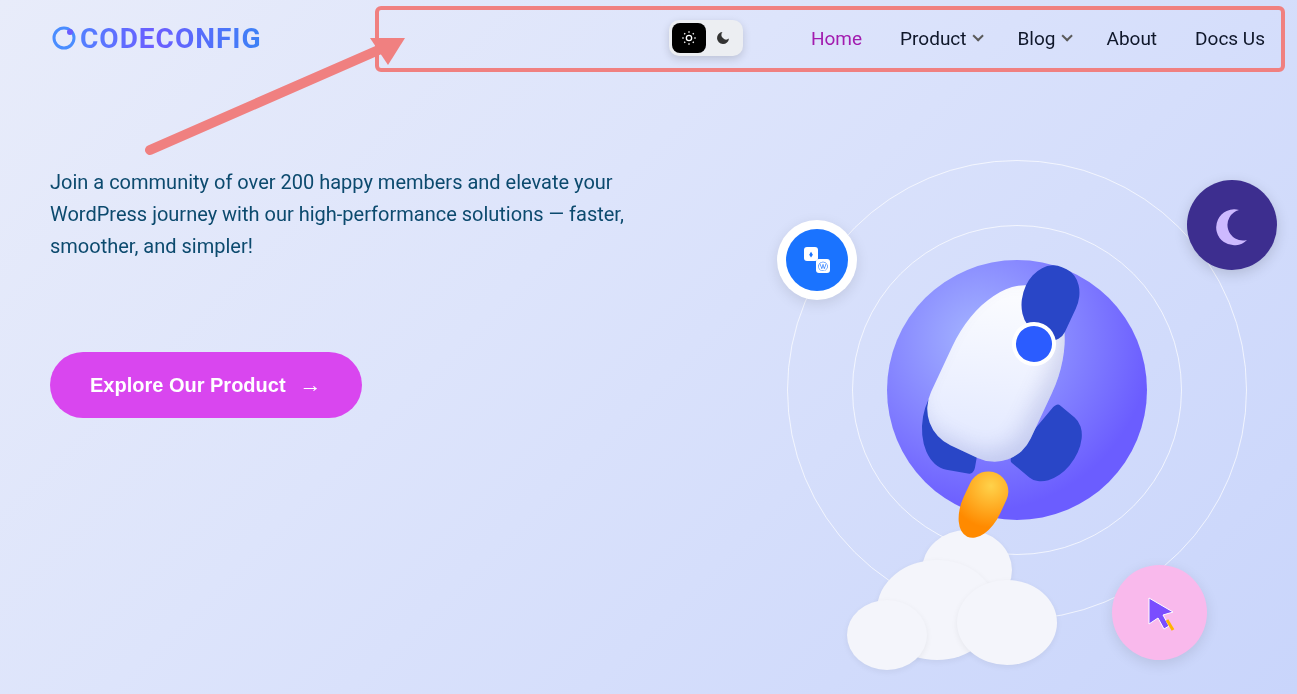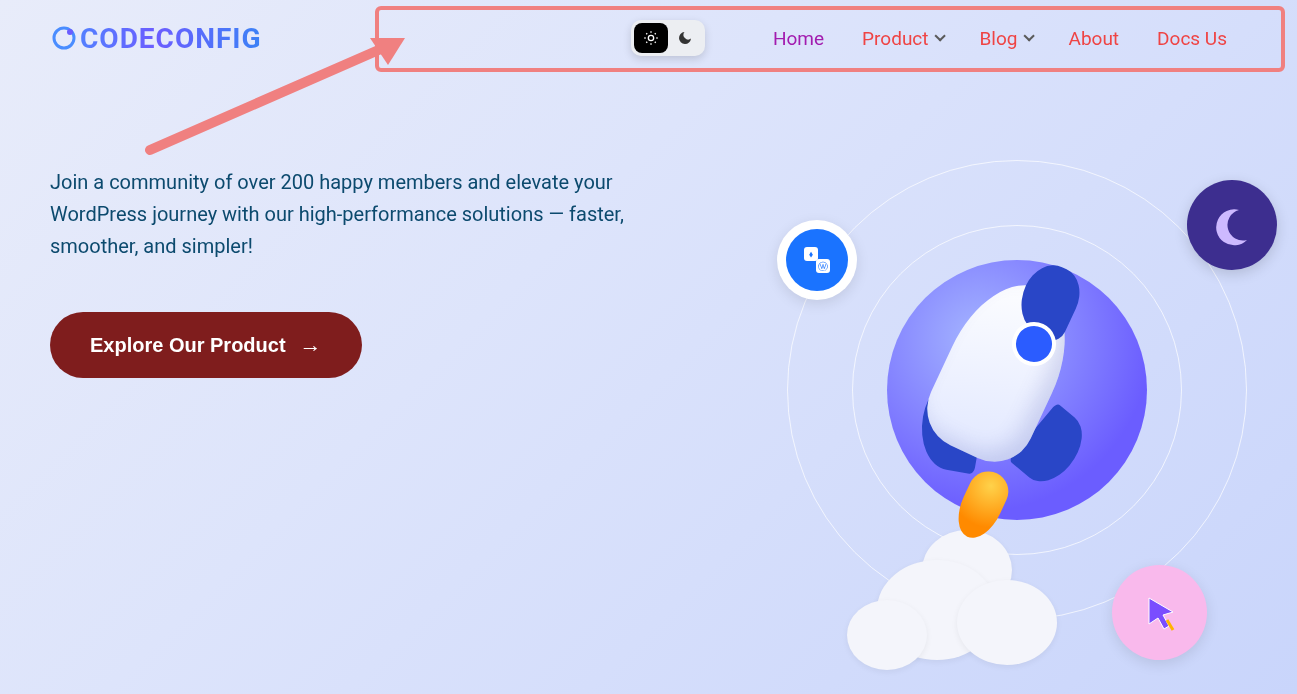--- a/index.html
+++ b/index.html
@@ -9,21 +9,21 @@
       height: 694px;
       background: linear-gradient(135deg, #e8ecfa 0%, #dde4fb 40%, #c9d5fb 100%);
       overflow: hidden;
       position: relative;
     }
 
     
     .header {
       display: flex;
       align-items: center;
-      padding: 20px 70px 20px 50px;
+      padding: 20px 32px 20px 50px;
       position: relative;
       z-index: 10;
     }
     .logo {
       font-size: 28px;
       font-weight: 700;
       letter-spacing: 1px;
       background: linear-gradient(90deg, #4a8dff, #6b5dff, #3b82f6);
       -webkit-background-clip: text;
       background-clip: text;
@@ -83,21 +83,21 @@
       cursor: pointer;
     }
     .toggle-half.active {
       background: #000;
       color: #fff;
     }
     .toggle-half:not(.active) { color: #333; }
 
     .nav-link {
       font-size: 19px;
-      color: #ef4444;
+      color: #0f172a;
       text-decoration: none;
       display: flex;
       align-items: center;
       gap: 5px;
       cursor: pointer;
     }
     .nav-link.active { color: #a21caf; }
     .chevron {
       display: inline-block;
       width: 8px;
@@ -132,31 +132,32 @@
       margin-bottom: 40px;
     }
     .hero-desc {
       font-size: 20px;
       line-height: 1.6;
       color: #0c4a6e;
       margin-bottom: 50px;
       max-width: 660px;
     }
     .btn-explore {
-      background: #7f1d1d;
+      background: #d946ef;
       color: #fff;
       font-size: 20px;
       font-weight: 600;
       padding: 20px 40px;
       border: none;
       border-radius: 40px;
       cursor: pointer;
       display: inline-flex;
       align-items: center;
       gap: 14px;
+      margin-top: 40px;
     }
     .arrow-right {
       font-size: 22px;
     }
 
     
     .hero-art {
       position: absolute;
       right: 30px;
       top: 130px;

